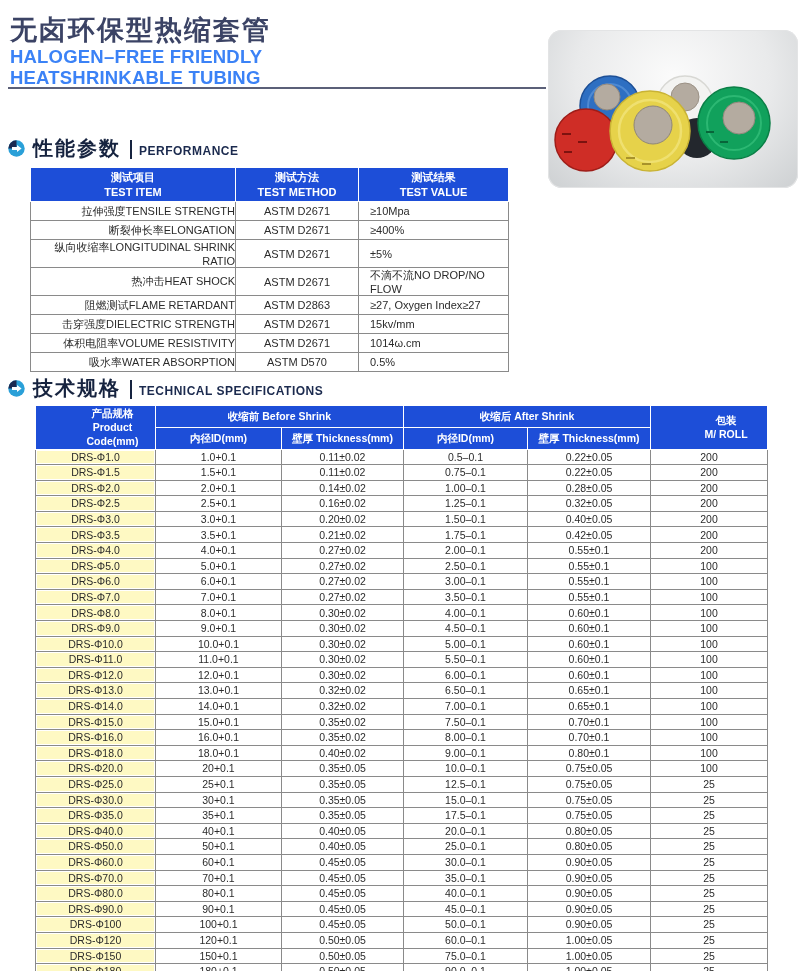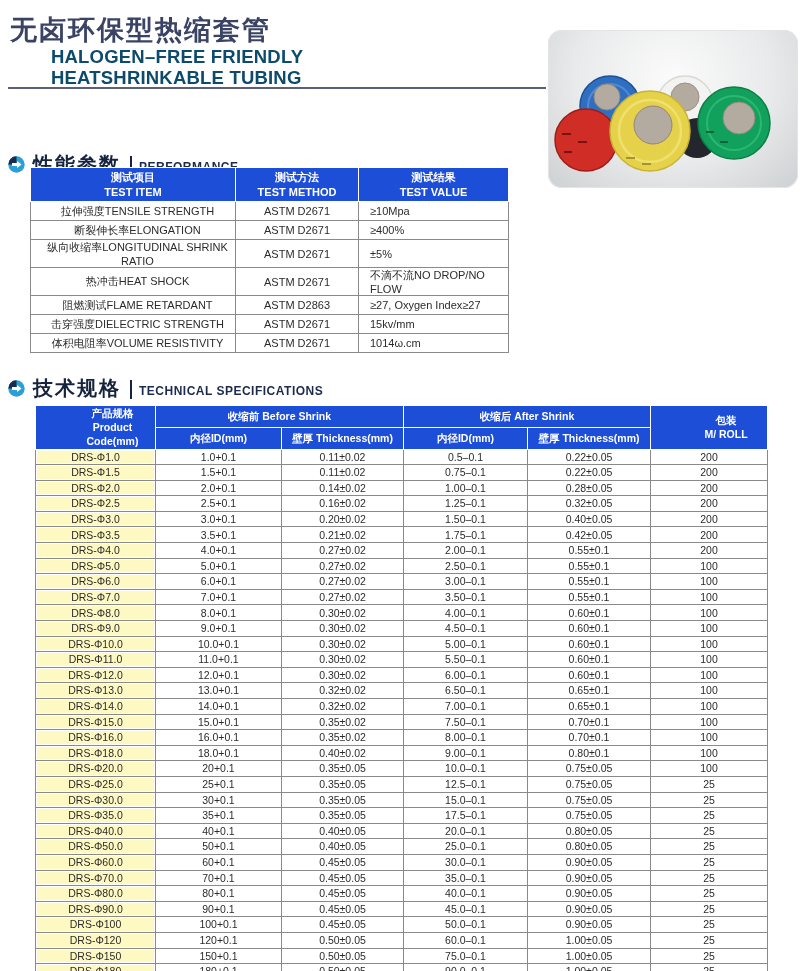--- a/index.html
+++ b/index.html
@@ -4,47 +4,47 @@
 <style>
   * { margin:0; padding:0; box-sizing:border-box; }
   html,body { background:#ffffff; }
   body { font-family:"Liberation Sans","DejaVu Sans",sans-serif; }
   .page { position:relative; width:800px; height:971px; background:#fff; overflow:hidden; }
 
   
   .title-cn { position:absolute; left:10px; top:12px; font-size:27px; font-weight:bold;
               color:#3b4365; letter-spacing:2px; }
   .title-en { position:absolute; left:10px; top:47px; font-size:18.5px; font-weight:bold;
-              color:#0c4a6e; line-height:1.13; letter-spacing:0.2px;margin-left:41px; }
+              color:#3b82f6; line-height:1.13; letter-spacing:0.2px; }
   .title-rule { position:absolute; left:8px; top:87px; width:538px; height:2px; background:#5b6078; }
 
   .photo { position:absolute; left:548px; top:30px; width:250px; height:158px;
            border-radius:14px; overflow:hidden;
            background:radial-gradient(ellipse at 50% 30%, #fbfbfb 0%, #e9eaeb 55%, #cdd0d2 100%);
            box-shadow:0 0 0 1px #e3e4e5 inset; }
 
   
   .sec-head { position:absolute; display:flex; align-items:center; }
-  .sec-head.s1 { left:8px; top:151px; }
+  .sec-head.s1 { left:8px; top:135px; }
   .sec-head.s2 { left:8px; top:375px; }
   .sec-icon { width:17px; height:17px; margin-right:8px; flex:0 0 auto; }
   .sec-cn { font-size:20px; font-weight:bold; color:#16233f; letter-spacing:2px; }
   .sec-div { width:2px; height:19px; background:#16233f; margin:2px 7px 0 9px; }
   .sec-en { font-size:12px; font-weight:bold; color:#1b2a4e; letter-spacing:0.5px; margin-top:4px; }
 
   
   table { border-collapse:collapse; table-layout:fixed; }
   th { background:#1d4ed8; color:#fff; font-weight:bold; border:1px solid #fff; }
   td { border:1px solid #8a8a8a; color:#2b2b2b; }
 
   
   .perf-table { position:absolute; left:30px; top:167px; width:478px; }
   .perf-table th { font-size:11px; height:34px; line-height:1.3; padding:2px 0; }
   .perf-table td { font-size:11px; height:19px; background:#fff; }
-  .perf-table td.c-item   { text-align:center;  padding-left:9px; }
+  .perf-table td.c-item   { text-align:right;  padding-left:9px; }
   .perf-table td.c-method { text-align:center; }
   .perf-table td.c-value  { text-align:left;  padding-left:11px;margin-top:32px; }
 
   
   .spec-table { position:absolute; left:35px; top:405px; width:732px; }
   .spec-table th { font-size:10.5px; height:16px; line-height:1.2; padding:0; }
   .spec-table th.two-line { line-height:1.35;padding-left:34px; }
   .spec-table td { font-size:10.5px; height:15.6px; line-height:1; text-align:center;
                    background:#fff; padding:0; }
   .spec-table td.code { background:#fef9c3; box-shadow:inset 0 0 0 1px #fff; }
@@ -160,20 +160,25 @@
         </tr>
         <tr>
           <td class="c-item">击穿强度DIELECTRIC STRENGTH</td>
           <td class="c-method">ASTM D2671</td>
           <td class="c-value">15kv/mm</td>
         </tr>
         <tr>
           <td class="c-item">体积电阻率VOLUME RESISTIVITY</td>
           <td class="c-method">ASTM D2671</td>
           <td class="c-value">1014ω.cm</td>
+        </tr>
+        <tr>
+          <td class="c-item">吸水率WATER ABSORPTION</td>
+          <td class="c-method">ASTM D570</td>
+          <td class="c-value">0.5%</td>
         </tr>
       </tbody>
   </table>
 
   <div class="sec-head s2">
     <svg class="sec-icon" viewBox="0 0 17 17">
       <circle cx="8.5" cy="8.5" r="8.2" fill="#2aa0d8"></circle>
       <path d="M8.5 0.3 A8.2 8.2 0 0 0 0.3 8.5 L8.5 8.5 Z" fill="#1d2a50"></path>
       <polygon points="4,7.1 9,7.1 9,4.9 13.6,8.5 9,12.1 9,9.9 4,9.9" fill="#ffffff"></polygon>
     </svg>

